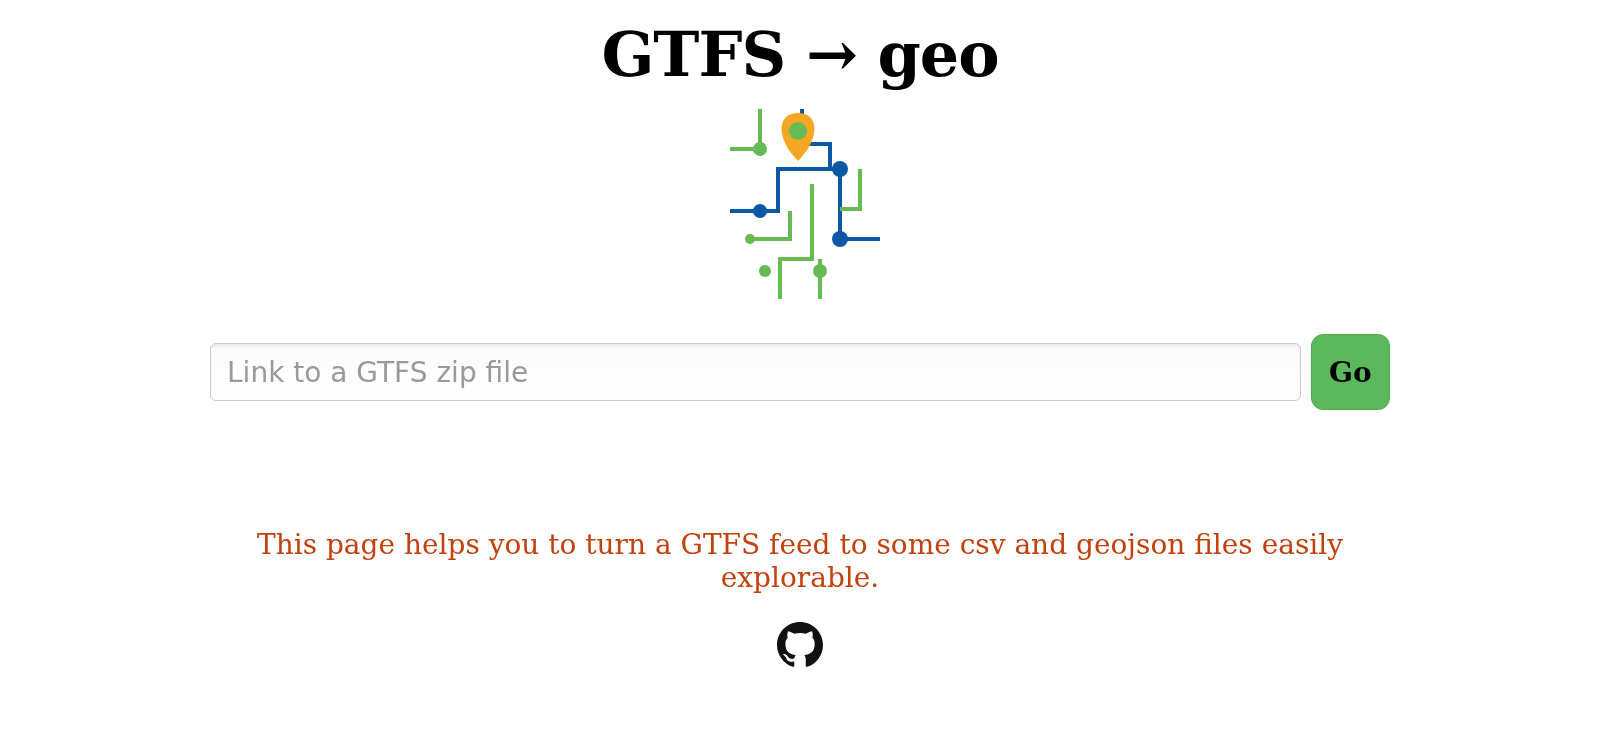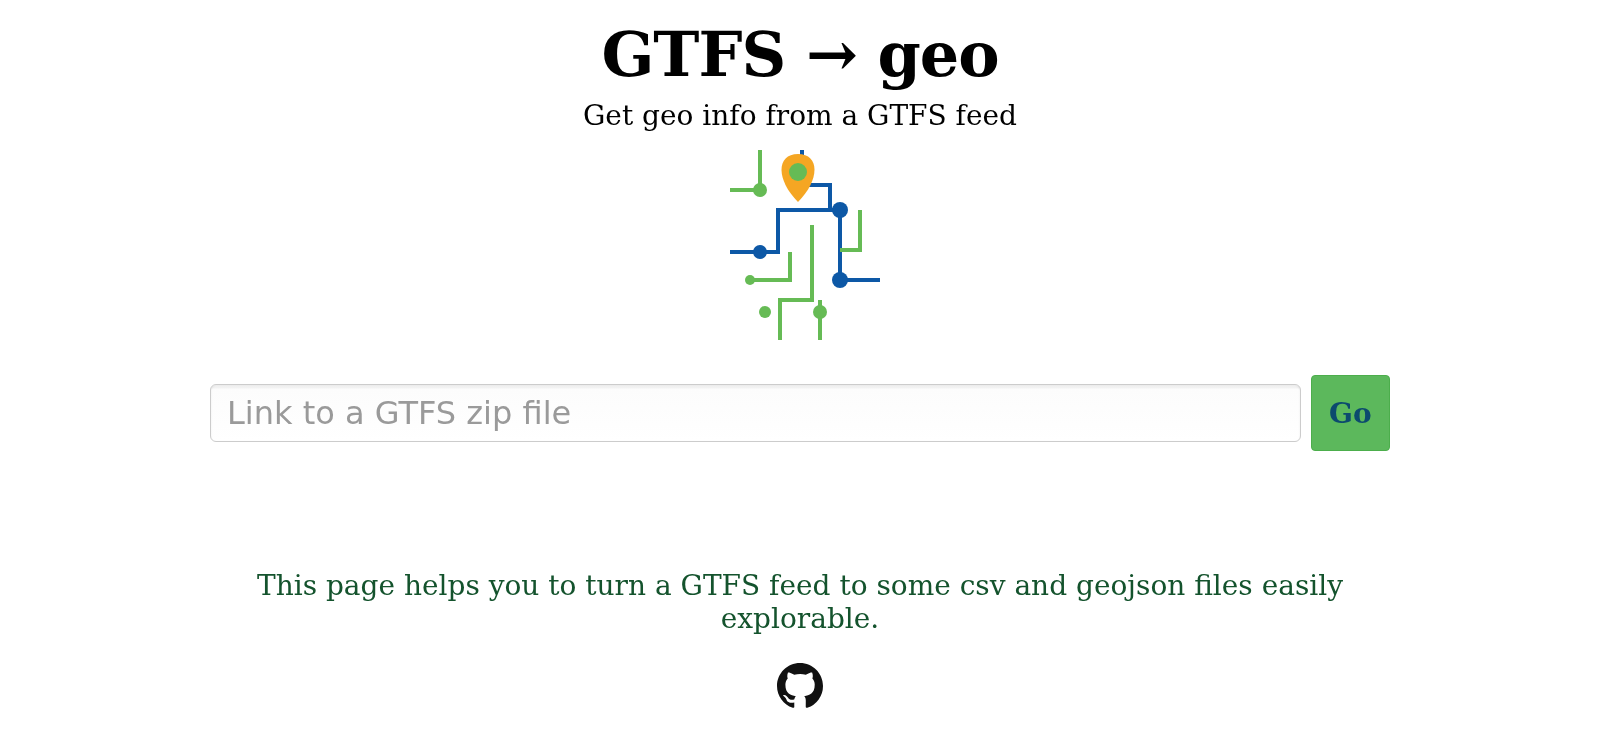--- a/index.html
+++ b/index.html
@@ -49,66 +49,65 @@
       align-items: stretch;
       gap: 10px;
       padding: 0 10px;
     }
     .url-input {
       flex: 0 1 1100px;
       height: 58px;
       border: 1px solid #cccccc;
       border-radius: 6px;
       padding: 0 16px;
-      font-size: 32px;
+      font-size: 28px;
       font-family: "DejaVu Sans", sans-serif;
       color: #333333;
       background: linear-gradient(#fdfdfd, #f2f2f2 4%, #fcfcfc 8%, #ffffff);
       box-shadow: inset 0 1px 2px rgba(0,0,0,0.08);
     }
     .url-input::placeholder {
       color: #9a9a9a;
     }
     .go-button {
       width: 80px;
       height: 76px;
       background: #5cb85c;
       border: 1px solid #4cae4c;
-      border-radius: 4px;
-      color: #0c4a6e;
+      border-radius: 12px;
+      color: #000000;
       font-size: 28px;
       font-weight: bold;
       font-family: "DejaVu Serif", Georgia, serif;
       cursor: pointer;
       display: flex;
       align-items: center;
       justify-content: center;
       margin-top: -9px;
     }
     .description {
       margin-top: 118px;
       font-size: 28px;
-      color: #14532d;
+      color: #c2410c;
     }
     .github-link {
       display: inline-block;
       margin-top: 28px;
       cursor: pointer;
     }
     .github-icon {
       width: 46px;
       height: 46px;
     }
   </style>
 </head>
 <body>
 
 <div class="container">
   <h1 class="page-title">GTFS → geo</h1>
-  <p class="subtitle">Get geo info from a GTFS feed</p>
 
   <div class="logo-area">
     <span>
       <svg class="logo-svg" viewBox="0 0 160 190">
 
         <g stroke="#0d58a6" stroke-width="4" fill="none">
           <polyline points="10,102 58,102 58,60 120,60 120,130 160,130"></polyline>
           <polyline points="82,0 82,35 110,35 110,60"></polyline>
         </g>
 

